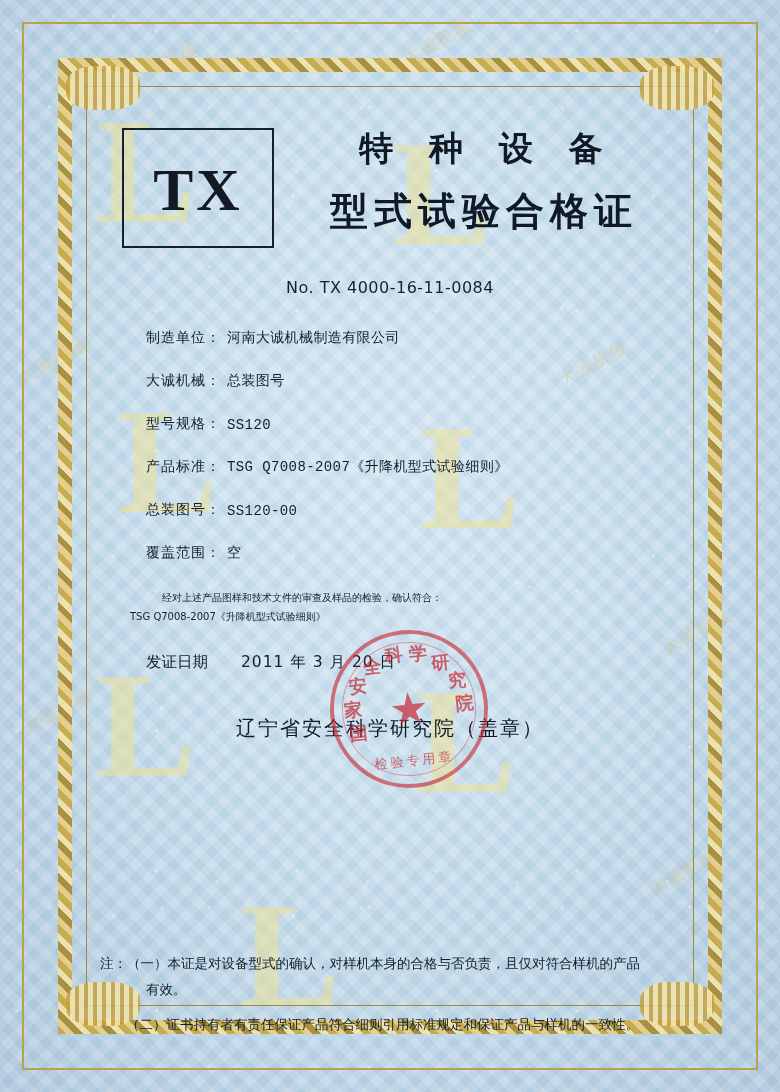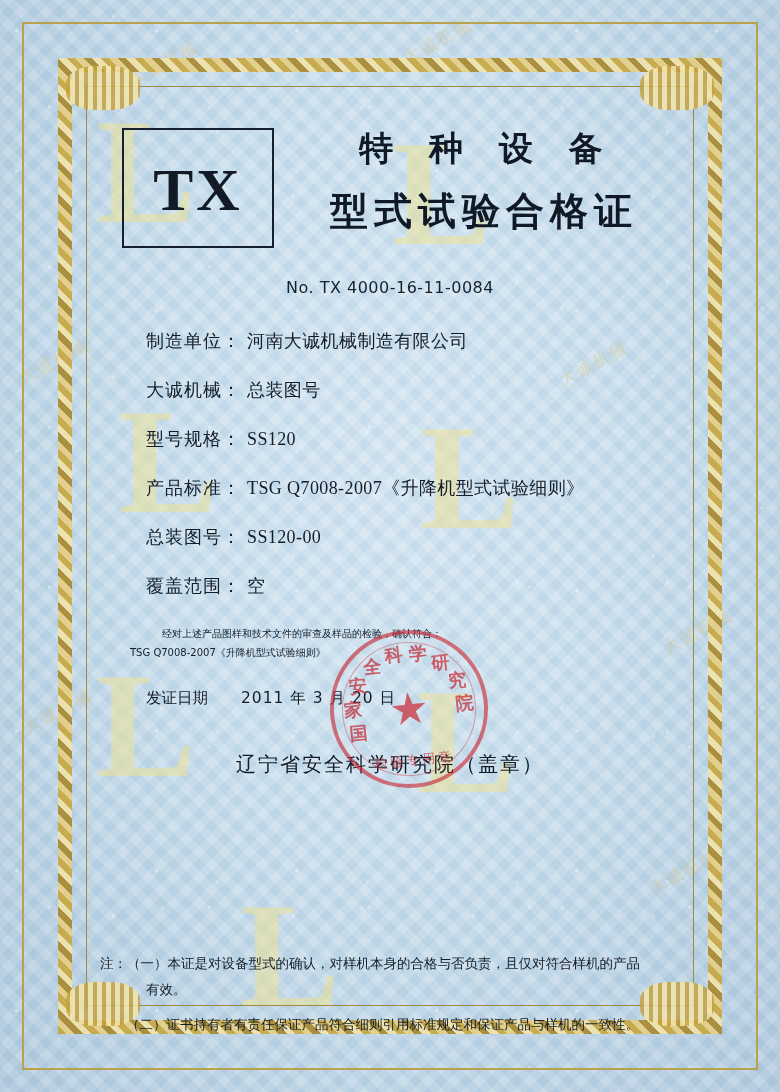--- a/index.html
+++ b/index.html
@@ -168,25 +168,25 @@
     color: #16212e;
     font-family: "DejaVu Sans", sans-serif;
   }
 
   .fields {
     margin-top: 32px;
     padding-left: 46px;
   }
   .field-row {
     display: flex;
-    align-items: center;
+    align-items: flex-end;
     margin-bottom: 25px;
-    font-size: 18px;
+    font-size: 14px;
     color: #141e2a;
-    font-family: Liberation Serif, serif;
+    font-family: Liberation Mono, monospace;
   }
   .field-label {
     letter-spacing: 1px;
     white-space: nowrap;
   }
   .field-value {
     margin-left: 6px;
     letter-spacing: 0.4px;
   }
 

